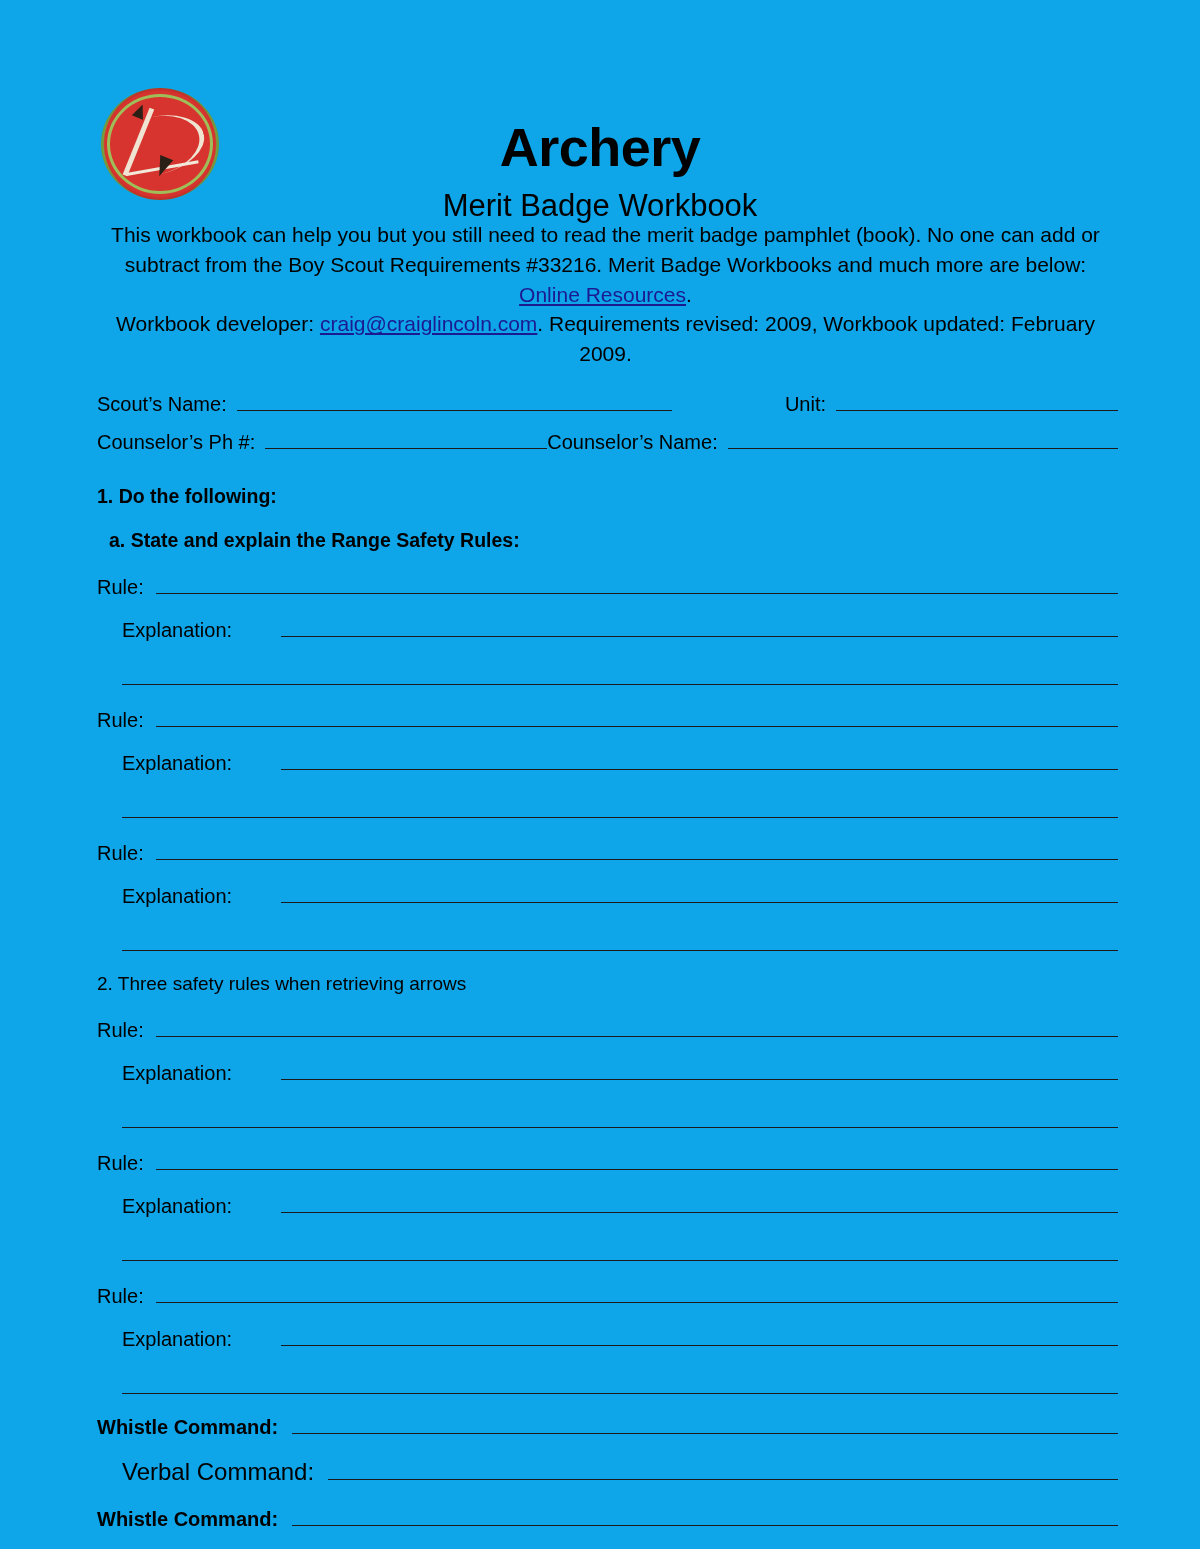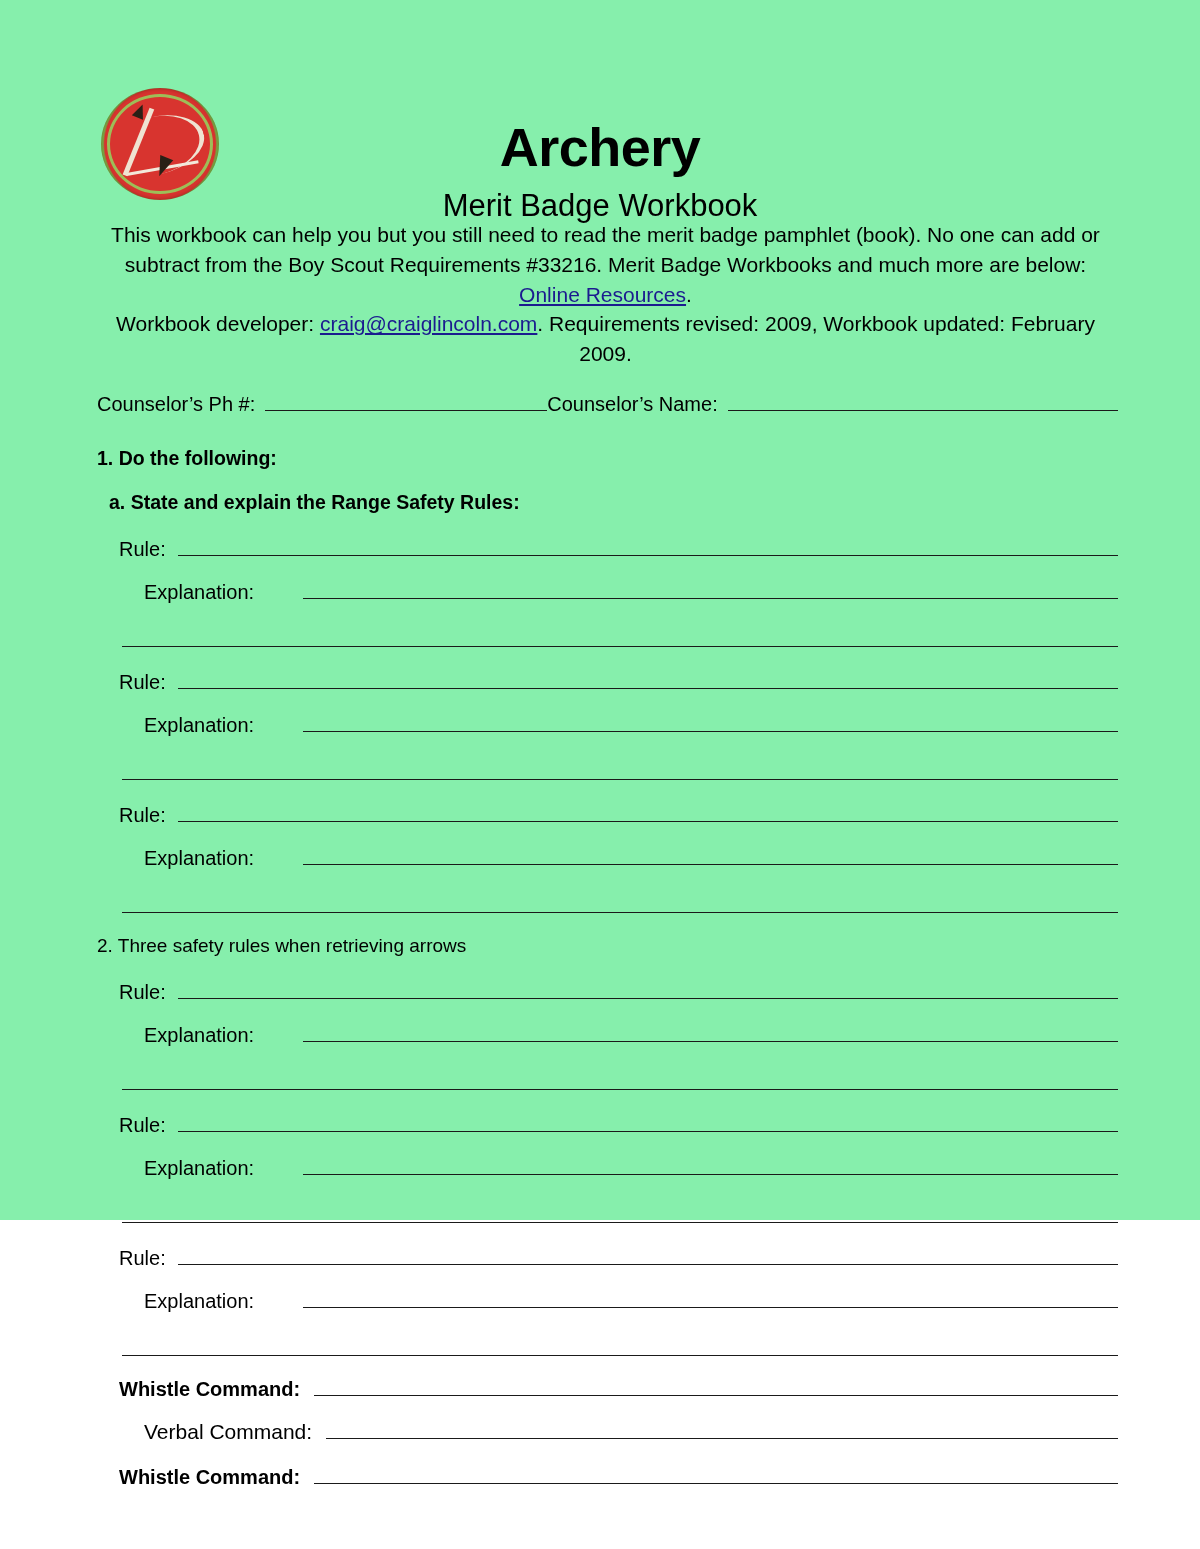--- a/index.html
+++ b/index.html
@@ -13,22 +13,22 @@
     position: relative;
     font-family: "Liberation Sans", sans-serif;
     color: #000000;
     overflow: hidden;
   }
 
   .page {
     position: absolute;
     left: 0; top: 0;
     width: 1200px;
-    height: 1220px;
-    background: #86efac;
+    height: 1549px;
+    background: #0ea5e9;
   }
 
   
   .header {
     position: relative;
     height: 210px;
   }
 
   .badge {
     position: absolute;
@@ -176,21 +176,21 @@
   .item-head {
     font-size: 19px;
     margin-top: 22px;
   }
 
   .line-row {
     display: flex;
     align-items: baseline;
     white-space: nowrap;
   }
-  .line-row .lbl { flex: none; margin-left: 22px; }
+  .line-row .lbl { flex: none; }
   .line-row .rule {
     flex: 1 1 auto;
     border-bottom: 1.5px solid #1a1a1a;
     height: 16px;
   }
 
   .row-rule { margin-top: 24px; font-size: 20px; }
   .row-rule .lbl { padding-right: 12px; }
 
   .row-expl {
@@ -206,21 +206,21 @@
     margin-left: 25px;
     border-bottom: 1.5px solid #1a1a1a;
     height: 16px;
   }
 
   .row-whistle { margin-top: 22px; font-size: 20px; }
   .row-whistle .lbl { padding-right: 14px; font-weight: bold; }
   .row-verbal {
     margin-top: 19px;
     margin-left: 25px;
-    font-size: 21px;
+    font-size: 24px;
   }
   .row-verbal .lbl { padding-right: 14px; }
 </style>
 </head>
 <body>
 
 <div class="page">
 
   <div class="header">
 
@@ -234,20 +234,30 @@
     </div>
 
     <div class="title">Archery</div>
     <div class="subtitle">Merit Badge Workbook</div>
   </div>
 
   <div class="blurb"><span>This workbook can help you but you still need to read the merit badge pamphlet (book).  No one can add or subtract from the Boy Scout Requirements #33216.  Merit Badge Workbooks and much more are below: </span><a href="#">Online Resources</a><span>.</span><br><span>Workbook developer: </span><a href="#">craig@craiglincoln.com</a><span>.  Requirements revised: 2009, Workbook updated: February 2009.</span></div>
 
   <div class="fields">
 
+    <div class="field-row">
+      <div class="fld fld-scout">
+        <span class="lbl">Scout’s Name:</span>
+        <span class="rule"></span>
+      </div>
+      <div class="fld fld-unit">
+        <span class="lbl">Unit:</span>
+        <span class="rule"></span>
+      </div>
+    </div>
 
     <div class="field-row">
       <div class="fld fld-ph">
         <span class="lbl">Counselor’s Ph #:</span>
         <span class="rule"></span>
       </div>
       <div class="fld fld-counselor">
         <span class="lbl">Counselor’s Name:</span>
         <span class="rule"></span>
       </div>

